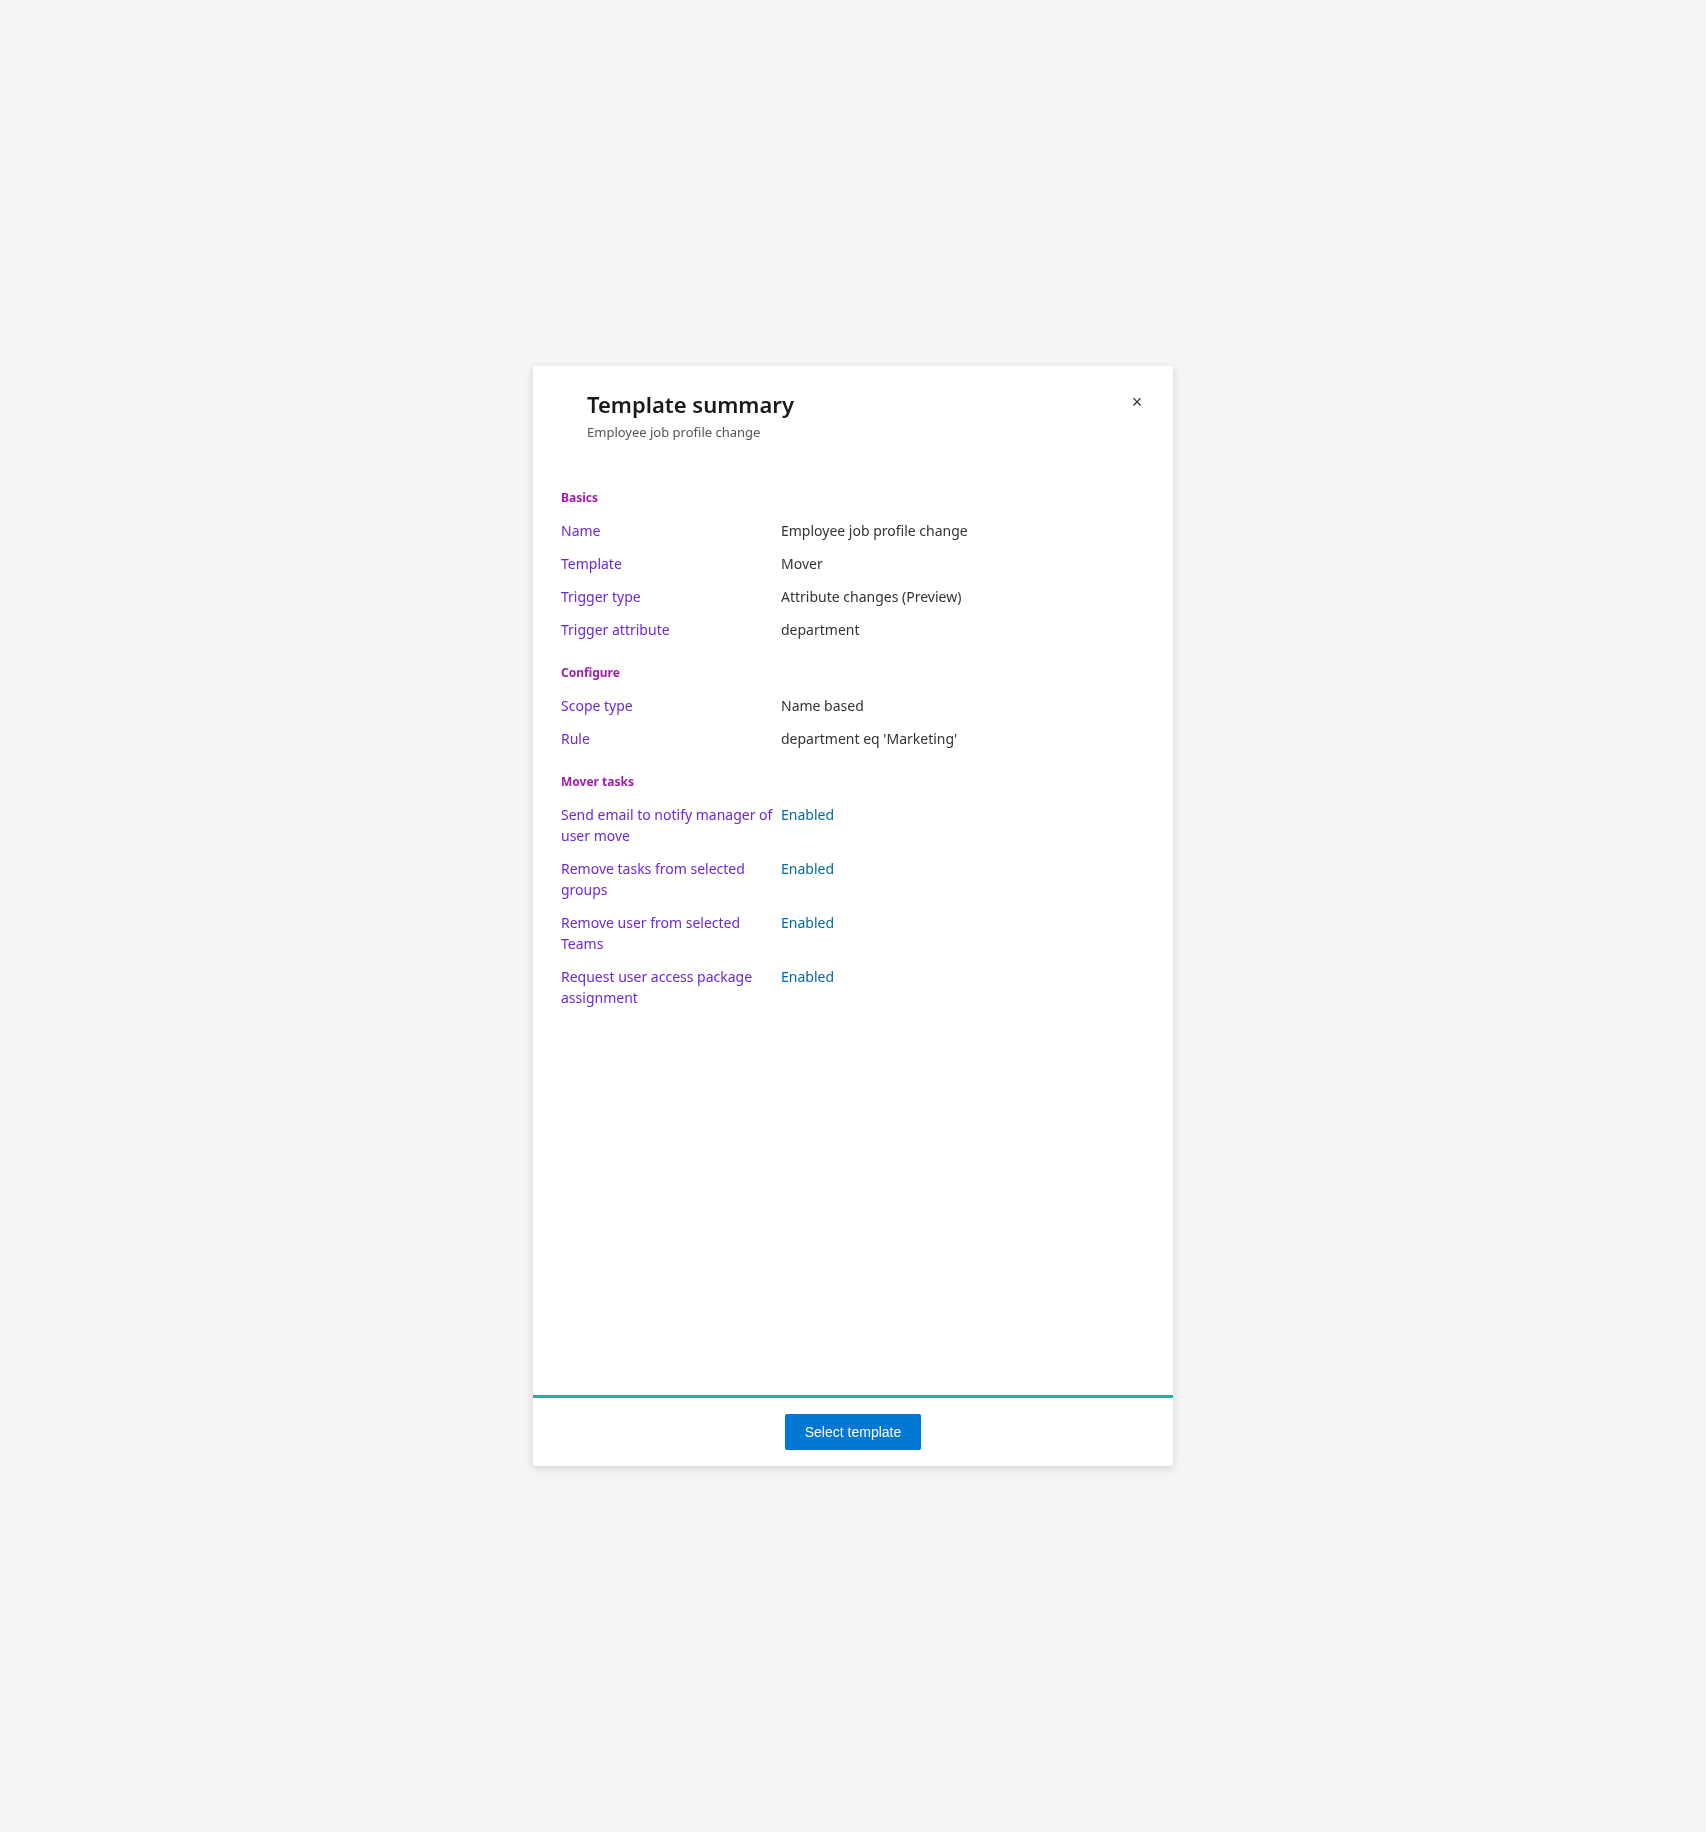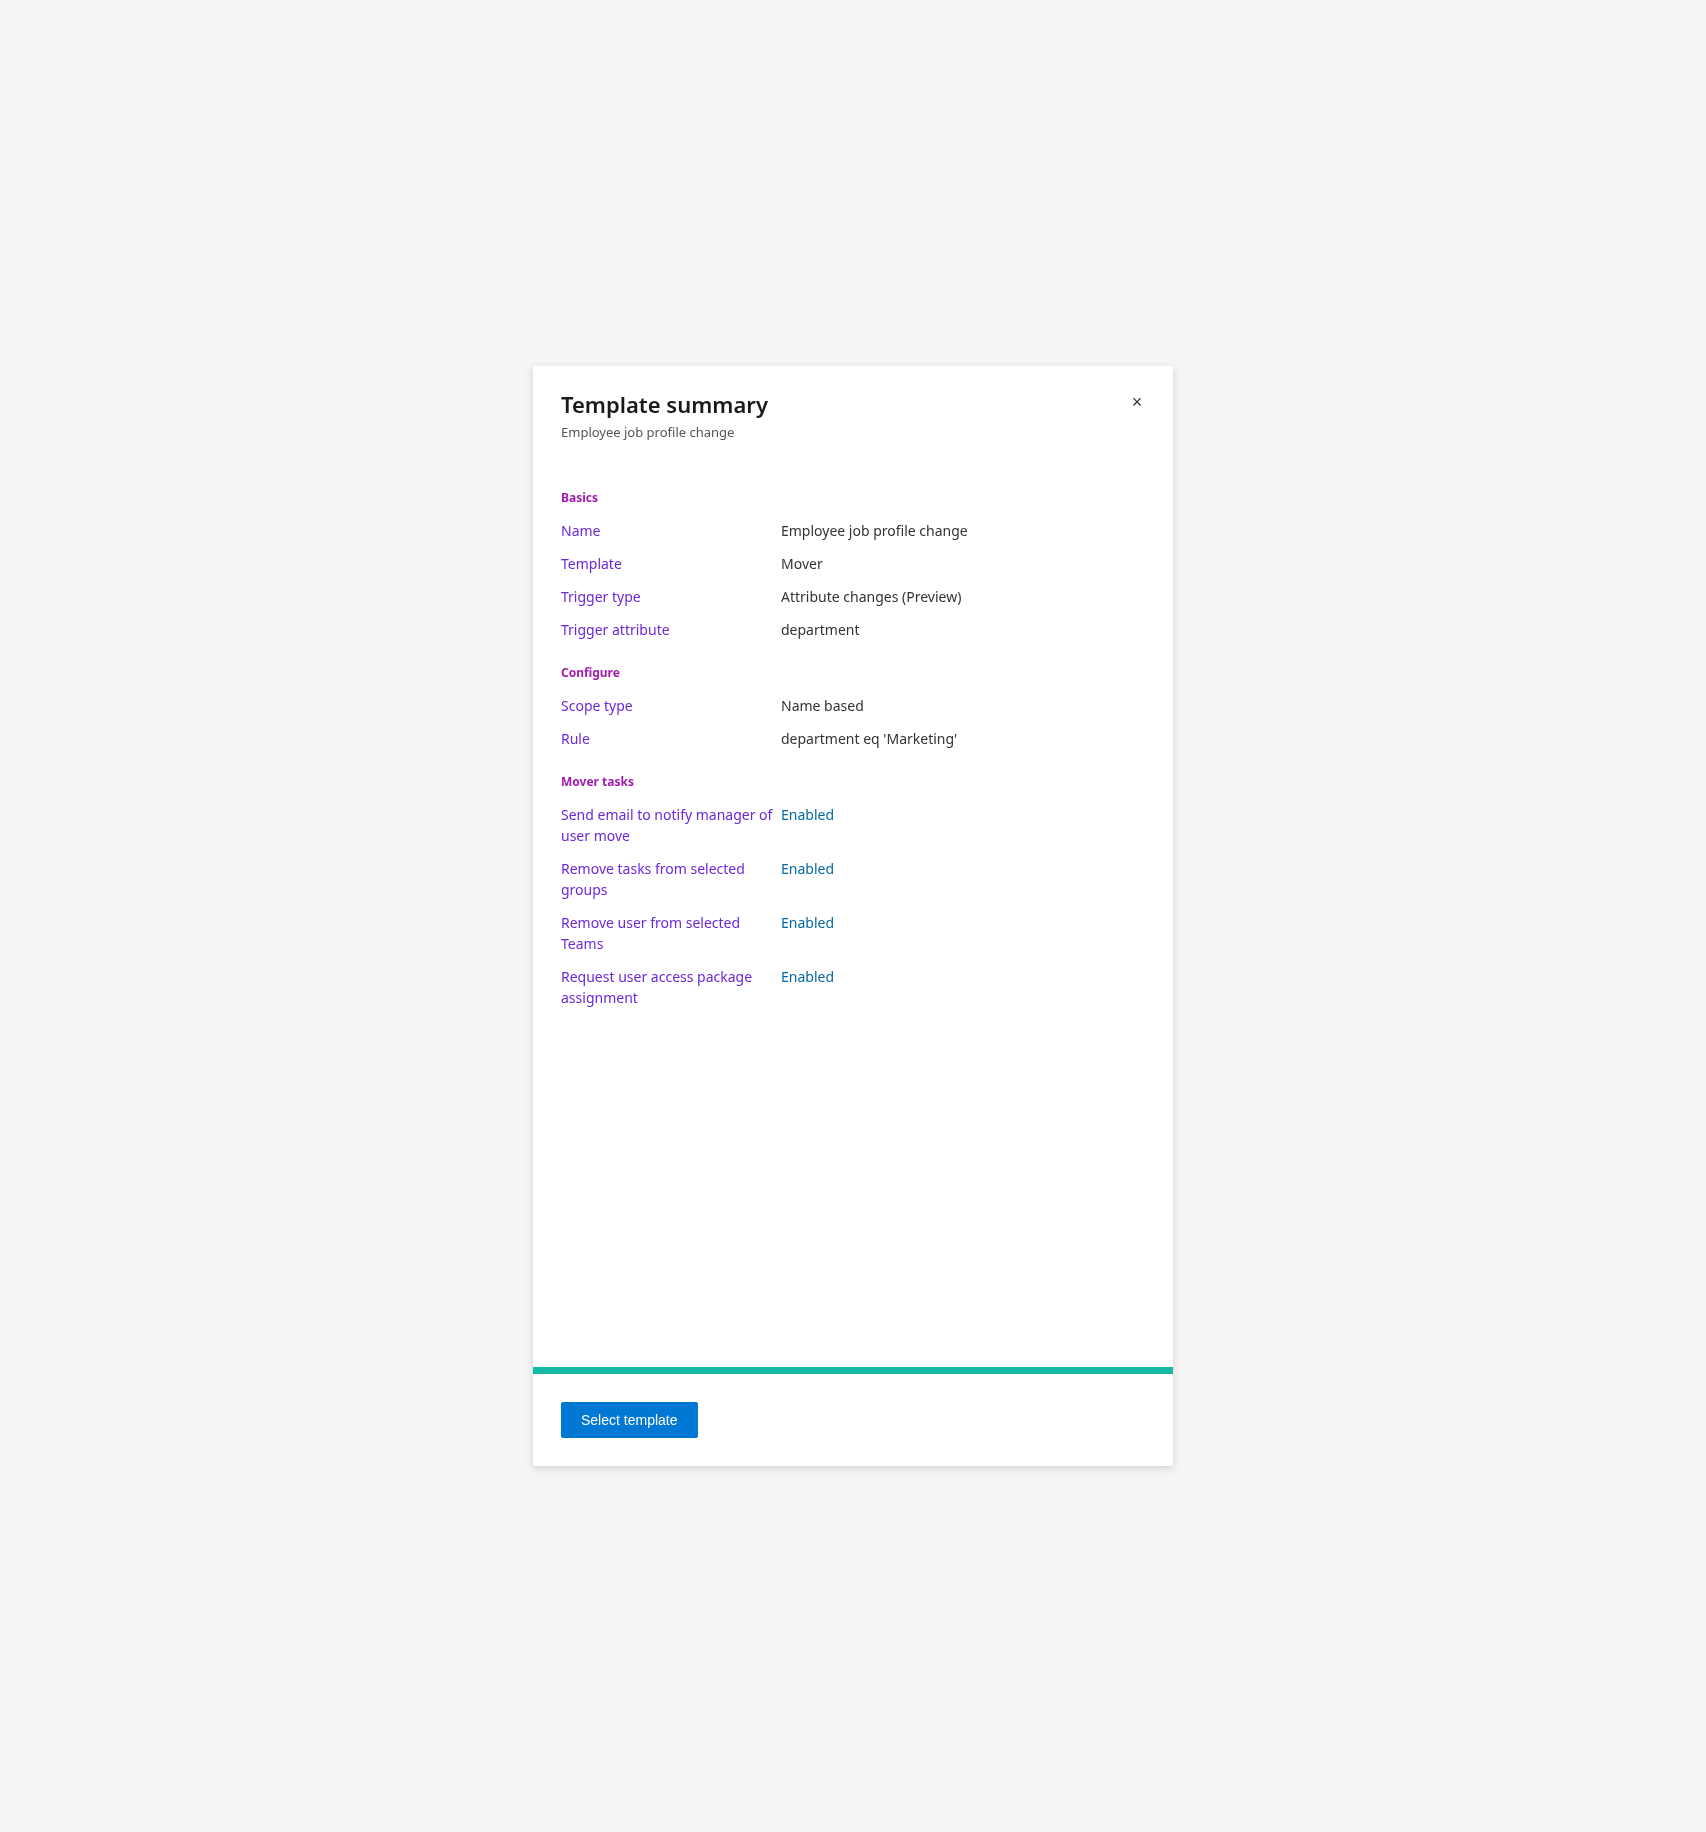--- a/index.html
+++ b/index.html
@@ -25,20 +25,21 @@
       position: relative;
       display: flex;
       flex-direction: column;
       box-shadow: 0 2px 8px rgba(0,0,0,0.15);
     }
 
     .panel-header {
       padding: 24px 28px 16px 28px;
       border-bottom: none;
       position: relative;
+      margin-left: 26px;
     }
 
     .panel-title {
       font-size: 22px;
       font-weight: 600;
       color: #1a1a1a;
       line-height: 1.3;
     }
 
     .panel-subtitle {
@@ -98,24 +99,25 @@
       color: #333333;
       font-size: 14px;
       flex: 1;
     }
 
     .detail-value.enabled {
       color: #0369a1;
     }
 
     .panel-footer {
-      padding: 28px 28px;
-      border-top: 7px solid #14b8a6;
+      padding: 16px 28px;
+      border-top: 3px solid #14b8a6;
       display: flex;
       align-items: center;
+      justify-content: center;
     }
 
     .select-template-btn {
       background: #0078d4;
       color: #ffffff;
       border: none;
       padding: 10px 20px;
       font-size: 14px;
       font-weight: 500;
       cursor: pointer;

